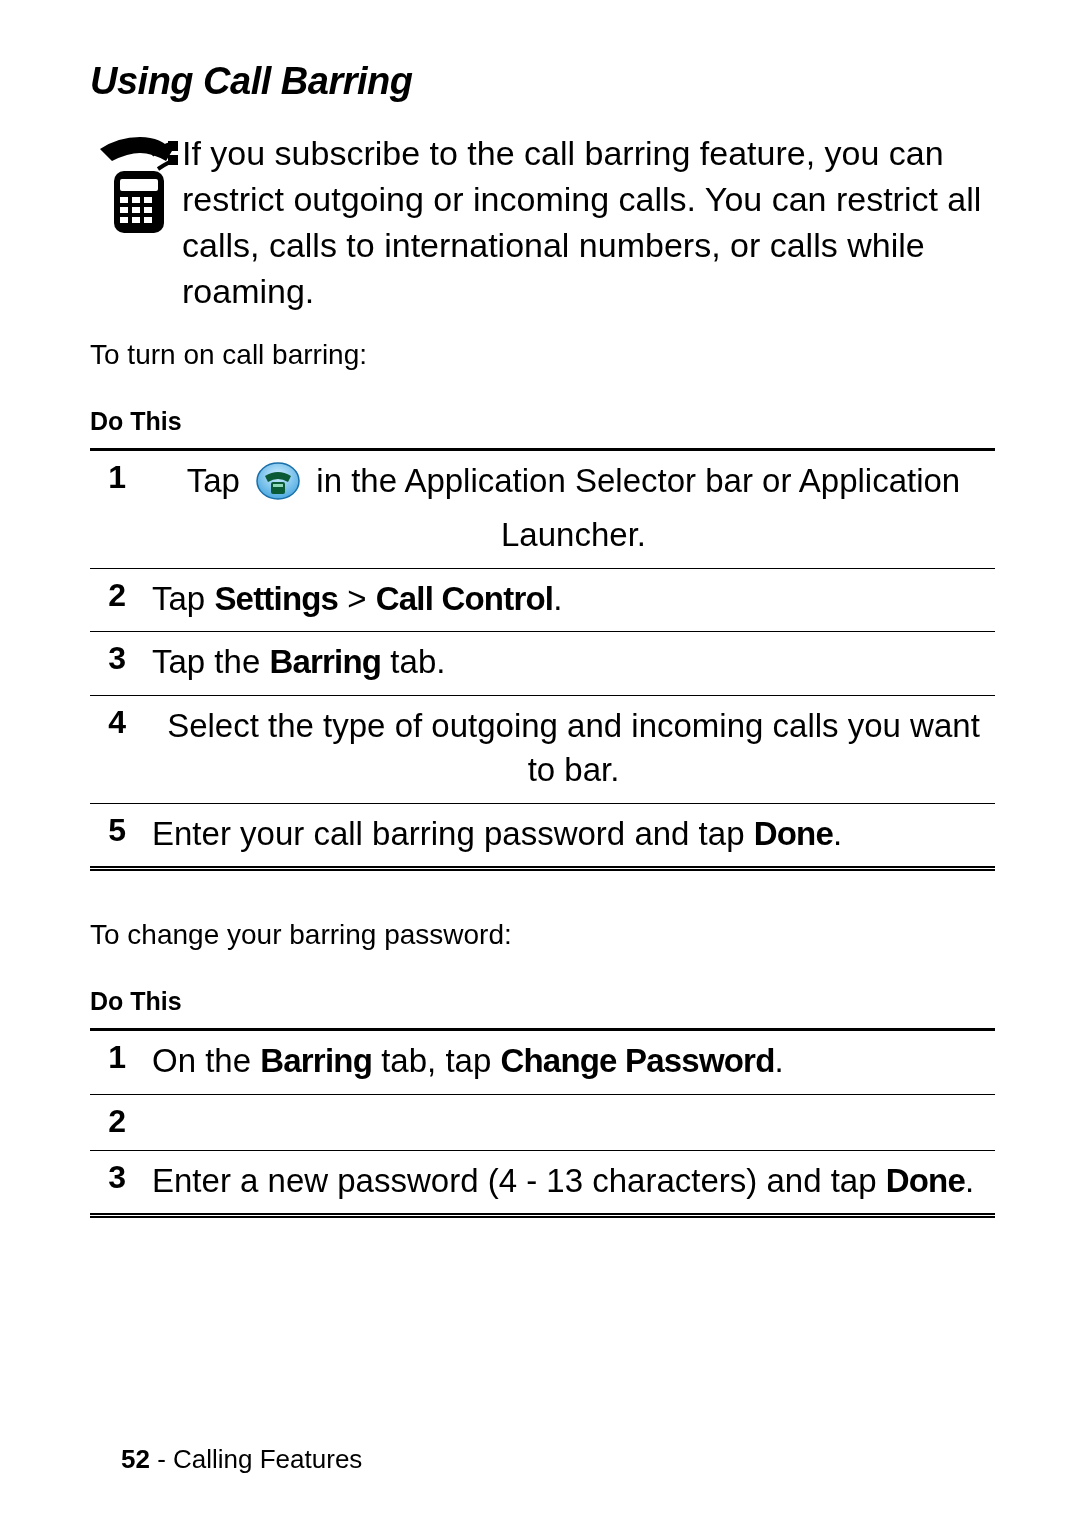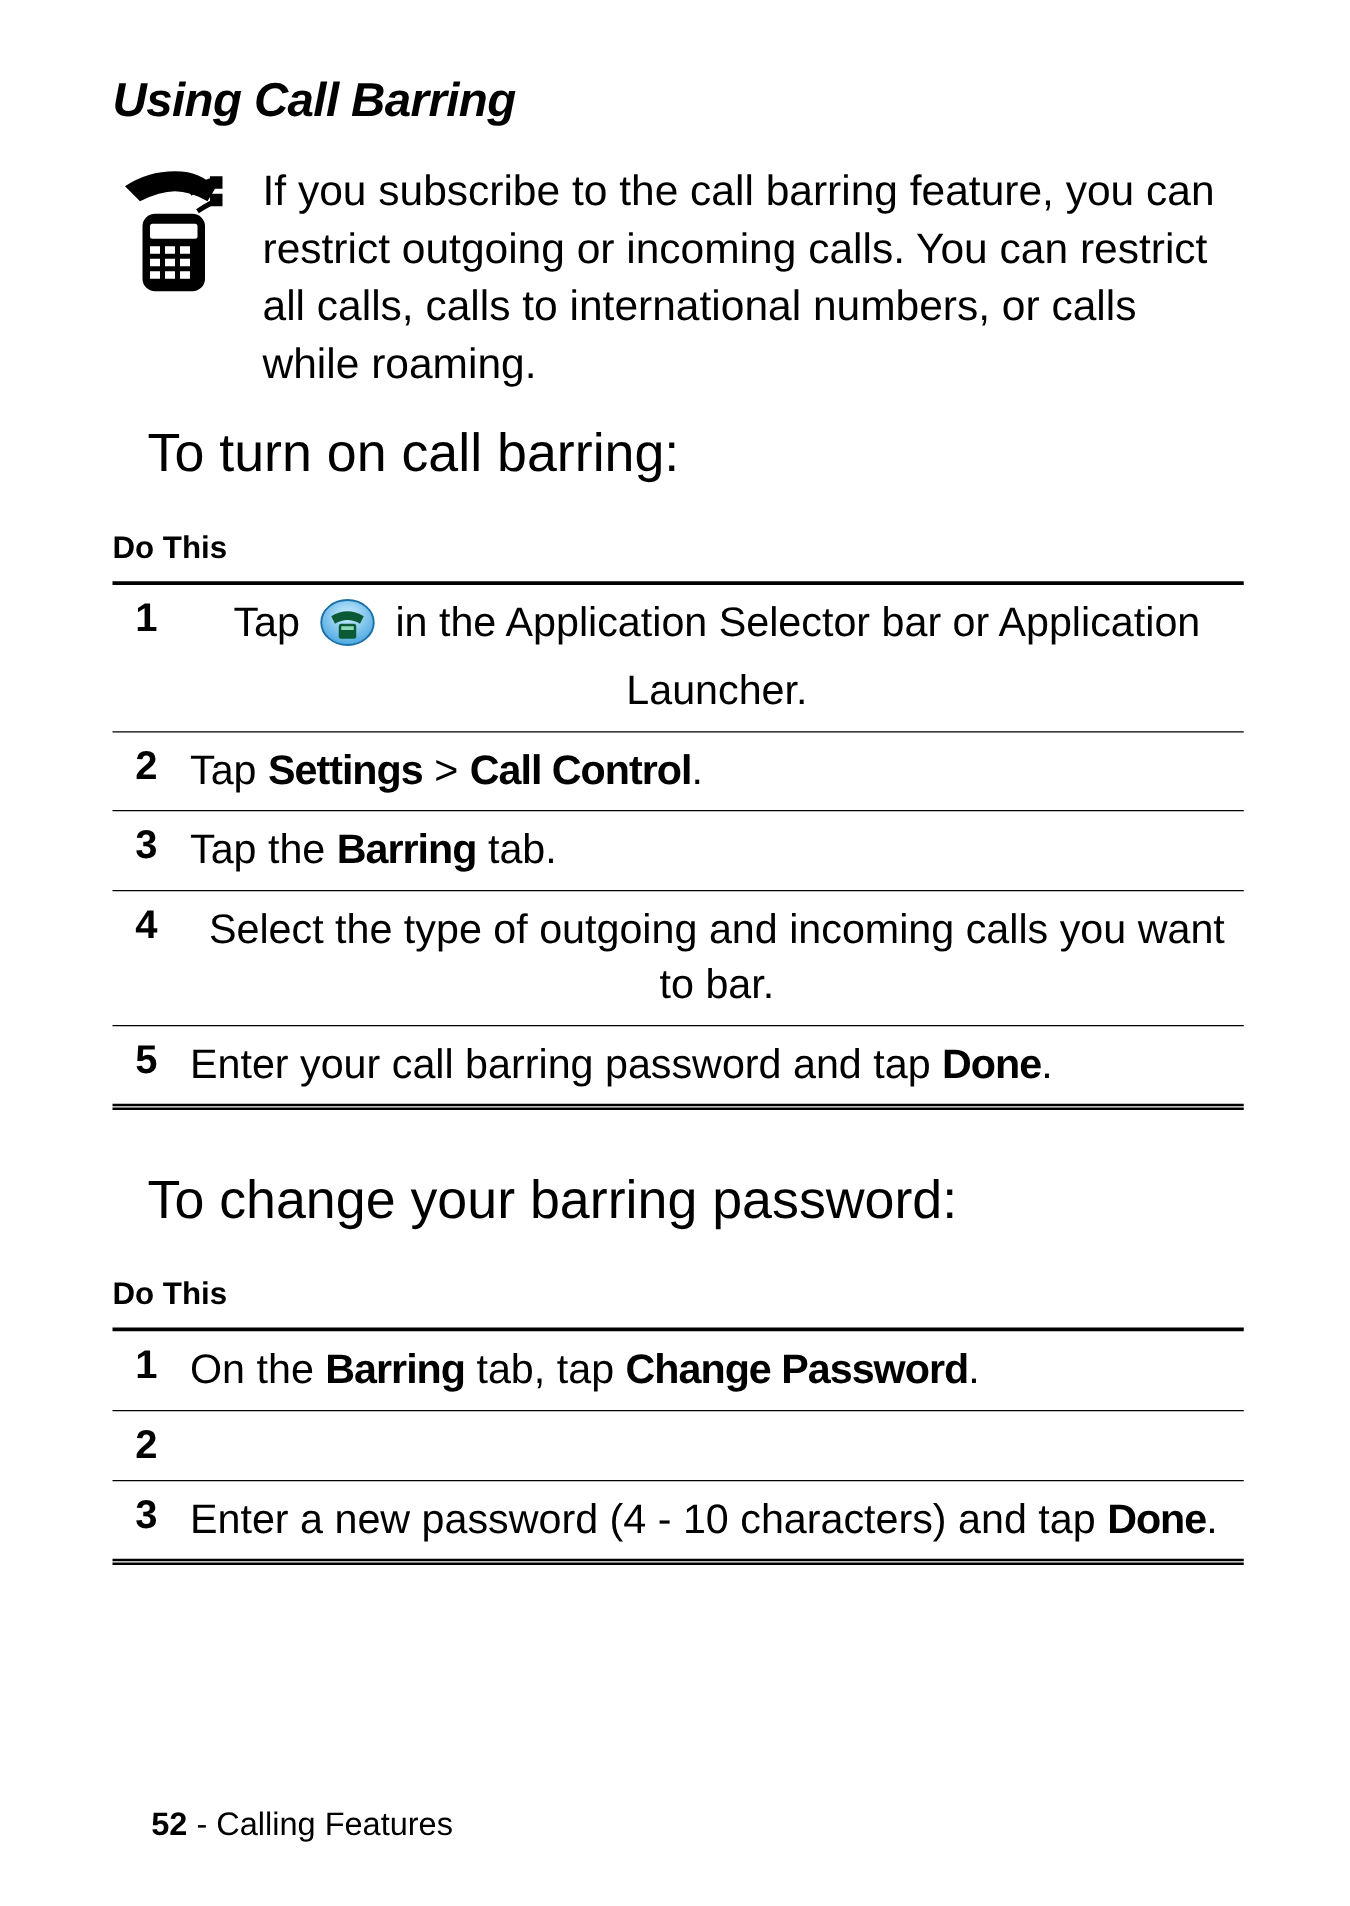--- a/index.html
+++ b/index.html
@@ -12,36 +12,34 @@
   }
   .heading {
     font-size: 38px;
     font-weight: bold;
     font-style: italic;
     margin-bottom: 28px;
     letter-spacing: -0.5px;
   }
   .intro {
     display: flex;
-    gap: 28px;
     margin-bottom: 24px;
   }
   .phone-icon {
     flex: 0 0 92px;
     height: 110px;
   }
   .intro-text {
     font-size: 34px;
     line-height: 1.35;
     letter-spacing: 0px;
   }
   .lead {
-    font-size: 43px;
+    font-size: 28px;
     margin-bottom: 36px;
-    margin-left: 28px;
   }
   .do-this {
     font-size: 25px;
     font-weight: bold;
     margin-bottom: 12px;
   }
   .steps {
     border-top: 3px solid #000;
     border-bottom: 5px double #000;
     margin-bottom: 48px;
@@ -175,20 +173,20 @@
     <div class="step-text">
       <span>On the </span><span class="cond">Barring</span><span> tab, tap </span><span class="cond">Change Password</span><span>.</span>
     </div>
   </div>
   <div class="step-row">
     <div class="step-num">2</div>
   </div>
   <div class="step-row">
     <div class="step-num">3</div>
     <div class="step-text">
-      <span>Enter a new password (4 - 10 characters) and tap </span><span class="cond">Done</span><span>.</span>
+      <span>Enter a new password (4 - 13 characters) and tap </span><span class="cond">Done</span><span>.</span>
     </div>
   </div>
 </div>
 
 <div class="footer">
   <span class="pgnum">52</span><span> - </span><span>Calling Features</span>
 </div>
 
 </body></html>

